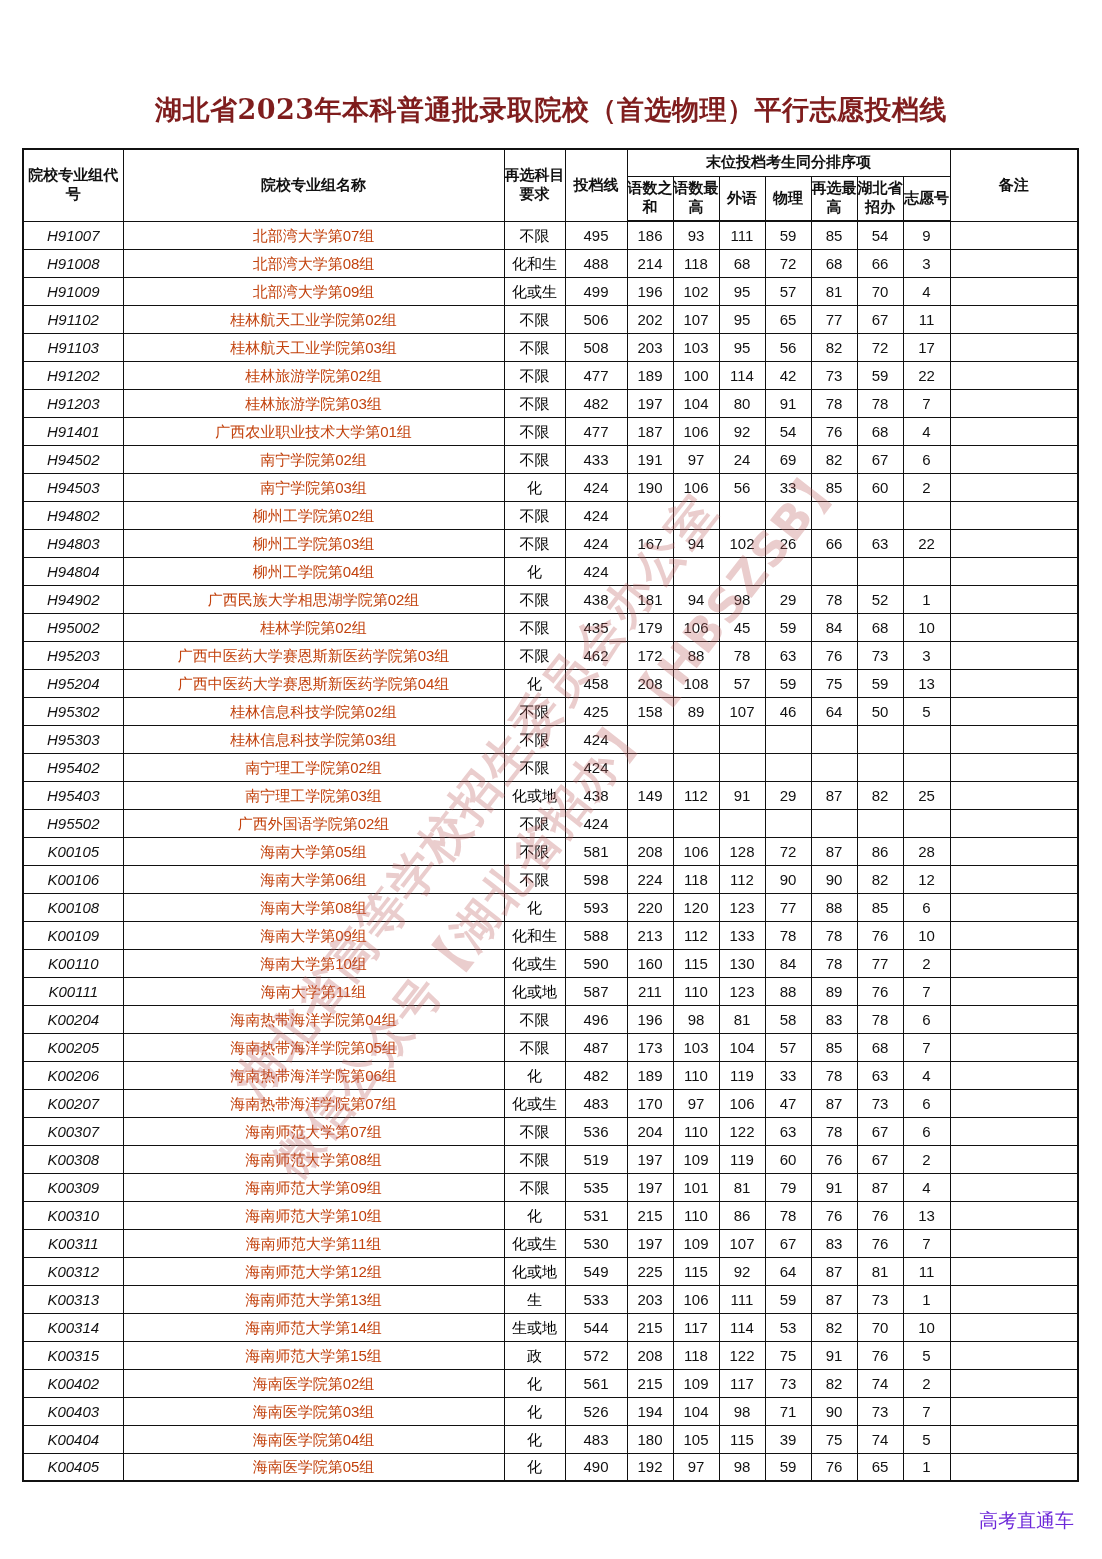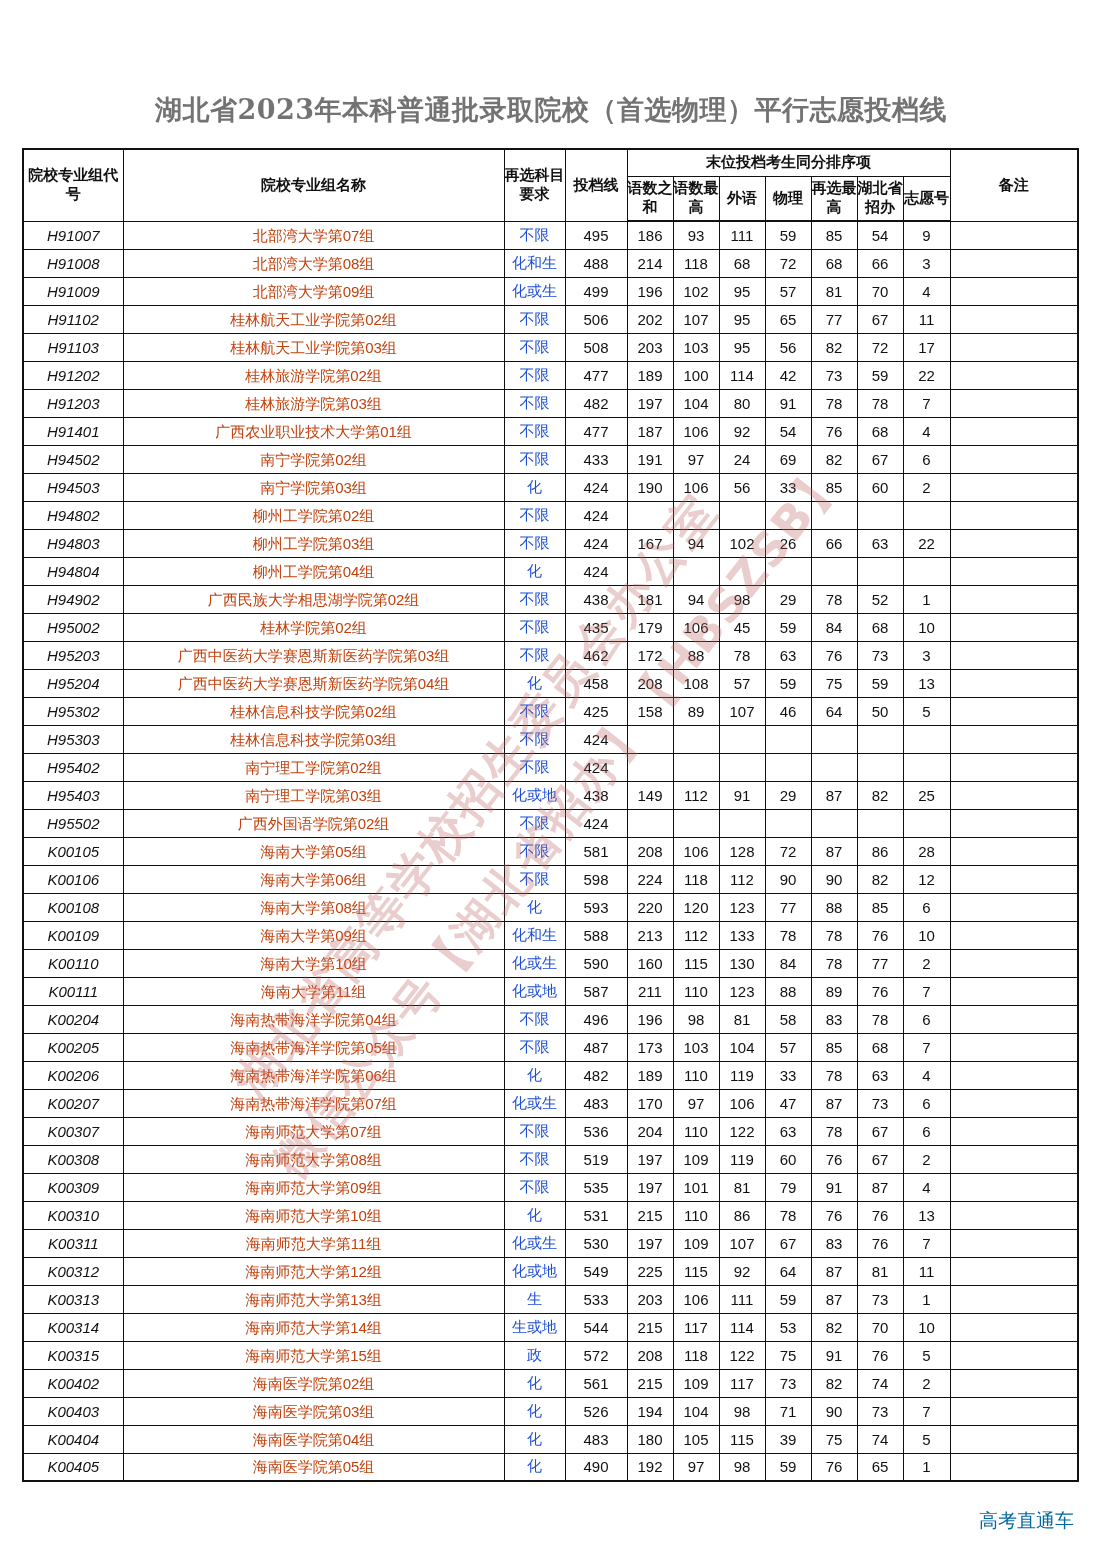--- a/index.html
+++ b/index.html
@@ -2,21 +2,21 @@
 <html><head>
 <meta charset="utf-8">
 <style>
   * { box-sizing: border-box; margin: 0; padding: 0; }
   html, body { width: 1102px; height: 1559px; background: #ffffff; overflow: hidden; }
   body { position: relative; font-family: "Liberation Sans", "DejaVu Sans", sans-serif; color: #111; }
 
   .page-title {
     position: absolute; left: 0; top: 92px; width: 1102px; text-align: center;
     font-family: "DejaVu Serif", "Liberation Serif", serif;
-    font-size: 27px; font-weight: bold; letter-spacing: 0.5px; color: #737373;
+    font-size: 27px; font-weight: bold; letter-spacing: 0.5px; color: #7f1d1d;
   }
 
   table.grid {
     position: absolute; left: 22px; top: 148px;
     border-collapse: collapse; table-layout: fixed;
     width: 1055px;
     border: 2.5px solid #111;
   }
   table.grid th, table.grid td {
     border: 1px solid #111;
@@ -29,35 +29,35 @@
     font-family: "DejaVu Sans", sans-serif;
     font-weight: bold; font-size: 15px; line-height: 19px;
     white-space: normal;
   }
   table.grid thead tr:last-child th { border-bottom: 2.5px solid #111; }
   table.grid tr.hdr1 { height: 27px; padding-left: 12px; }
   table.grid tr.hdr2 { height: 45px; }
   table.grid tbody tr { height: 28px; }
   td.code { font-size: 15px; font-style: italic; }
   td.name { text-align: left; padding-left: 4px; font-size: 15px; color: #c2410c; }
-  td.req { font-family: Liberation Serif, serif; font-size: 14px; color: #1d4ed8; }
+  td.req { font-family: Liberation Sans, sans-serif; font-size: 14px; color: #000000; }
   td.num { font-size: 15px; }
 
   .watermark {
     position: absolute; pointer-events: none;
     color: rgba(190, 100, 100, 0.32);
     font-family: "DejaVu Sans", sans-serif; font-weight: bold;
     white-space: nowrap; transform-origin: left center;
   }
   .wm1 { left: 245px; top: 1060px; font-size: 48px; transform: rotate(-52deg); letter-spacing: 2px; }
   .wm2 { left: 285px; top: 1140px; font-size: 46px; transform: rotate(-52deg); letter-spacing: 2px; }
 
   .footer-brand {
     position: absolute; right: 28px; top: 1508px;
-    font-family: "DejaVu Sans", sans-serif; font-size: 19px; color: #0369a1;
+    font-family: "DejaVu Sans", sans-serif; font-size: 19px; color: #6d28d9;
   }
 </style>
 </head>
 <body>
 
 <div class="page-title">湖北省2023年本科普通批录取院校（首选物理）平行志愿投档线</div>
 
 <table class="grid">
   <colgroup>
     <col style="width:100px">

